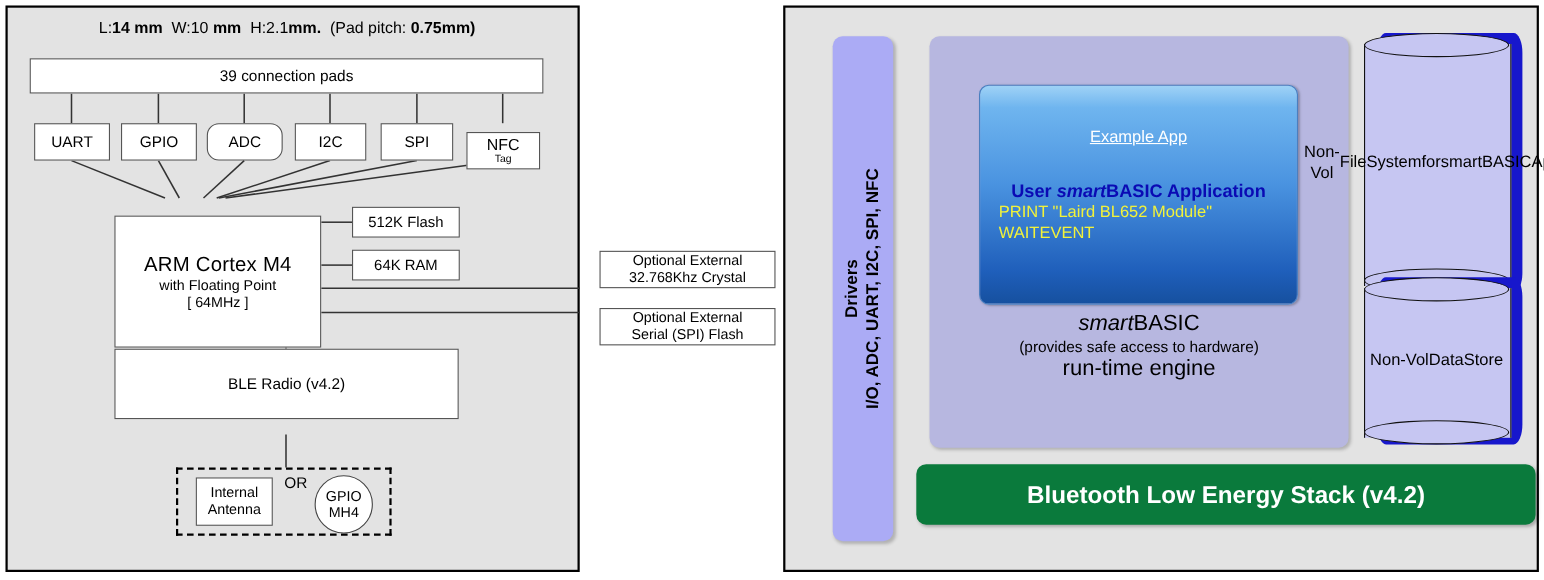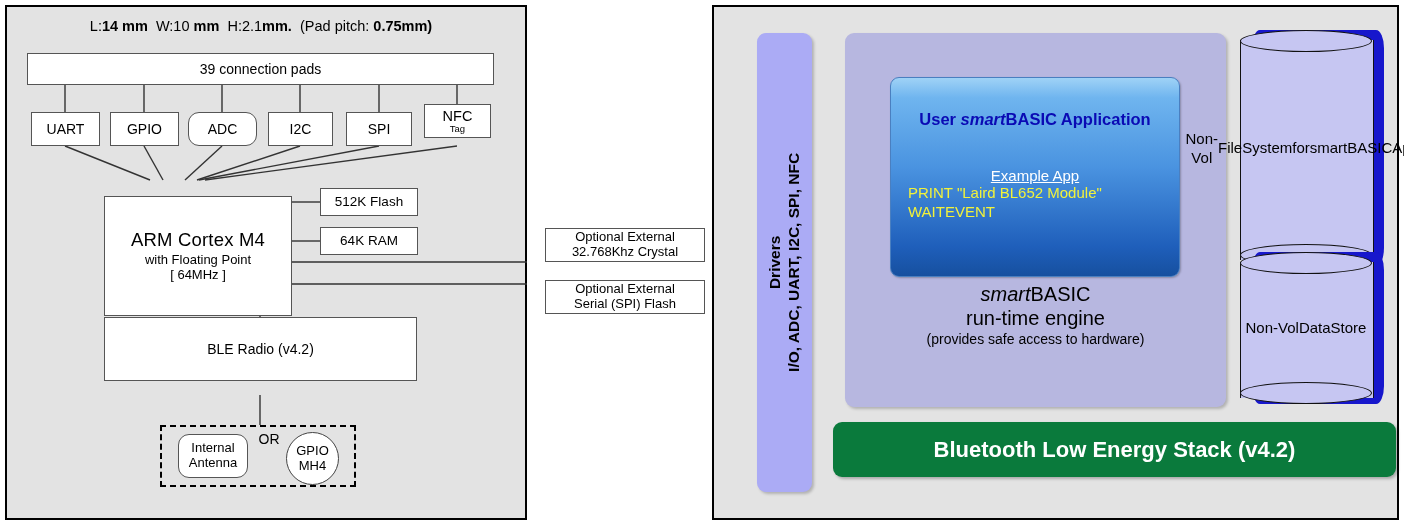--- a/index.html
+++ b/index.html
@@ -18,39 +18,39 @@
         text-align:center;font-size:13.5px;line-height:1.15;}
 
   #pads-box{left:27px;top:53px;width:467px;height:32px;font-size:14px;}
 
   .periph{height:34px;font-size:14px;}
   #p-uart{left:31px;top:112px;width:69px;}
   #p-gpio{left:110px;top:112px;width:69px;}
   #p-adc{left:188px;top:112px;width:69px;border-radius:11px;}
   #p-i2c{left:268px;top:112px;width:65px;}
   #p-spi{left:346px;top:112px;width:66px;}
-  #p-nfc{left:424px;top:104px;width:67px;font-size:14.5px;}
+  #p-nfc{left:424px;top:120px;width:67px;font-size:14.5px;}
   #p-nfc .sub{font-size:9.5px;line-height:1;margin-top:-1px;}
 
   #cpu-box{left:104px;top:196px;width:188px;height:120px;justify-content:center;}
   #cpu-box .l1{font-size:18.5px;letter-spacing:.2px;}
   #cpu-box .l2{font-size:13px;margin-top:2px;}
   #cpu-box .l3{font-size:13px;}
 
   #flash-box{left:320px;top:188px;width:98px;height:28px;font-size:13.5px;}
   #ram-box{left:320px;top:227px;width:98px;height:28px;font-size:13.5px;}
 
   #xtal-box{left:545px;top:228px;width:160px;height:34px;font-size:13px;}
   #spiflash-box{left:545px;top:280px;width:160px;height:34px;font-size:13px;}
 
   #radio-box{left:104px;top:317px;width:313px;height:64px;font-size:14px;}
 
   #ant-group{left:160px;top:425px;width:196px;height:62px;
              border:2px dashed #000;box-sizing:border-box;}
-  #ant-internal{left:178px;top:434px;width:70px;height:44px;font-size:13px;border-radius:11px;}
+  #ant-internal{left:178px;top:434px;width:70px;height:44px;font-size:13px;}
   #ant-or{left:252px;top:431px;width:34px;text-align:center;font-size:14px;}
   #ipex-circle{left:286px;top:432px;width:51px;height:51px;border-radius:50%;
                background:#fff;border:1.5px solid #444;display:flex;
                flex-direction:column;align-items:center;justify-content:center;
                font-size:13px;line-height:1.1;}
 
   svg.wires{left:0;top:0;width:527px;height:527px;pointer-events:none;}
 
   
   #right-panel{left:712px;top:5px;width:687px;height:515px;background:#e3e3e3;
@@ -205,30 +205,30 @@
 <div class="abs" id="drivers-bar">
   <div class="rot">
     <div>Drivers</div>
     <div>I/O, ADC, UART, I2C, SPI, NFC</div>
   </div>
 </div>
 
 <div class="abs" id="runtime-panel"></div>
 
 <div class="abs" id="app-box">
+  <div id="app-example">Example App</div>
   <div id="app-title"><span>User </span><i>smart</i><span>BASIC Application</span></div>
-  <div id="app-example">Example App</div>
   <div class="codeline">PRINT "Laird BL652 Module"</div>
   <div class="codeline">WAITEVENT</div>
 </div>
 
 <div class="abs" id="rt-text">
   <div id="rt-l1"><i>smart</i><span>BASIC</span></div>
+  <div id="rt-l3">(provides safe access to hardware)</div>
   <div id="rt-l2">run-time engine</div>
-  <div id="rt-l3">(provides safe access to hardware)</div>
 </div>
 
 <div class="abs" id="ble-stack">
   <span>Bluetooth Low Energy Stack (v4.2)</span>
 </div>
 
 <div class="cyl" id="cyl-fs">
   <div class="shadow"></div>
   <div class="body"></div>
   <div class="bot"></div>

